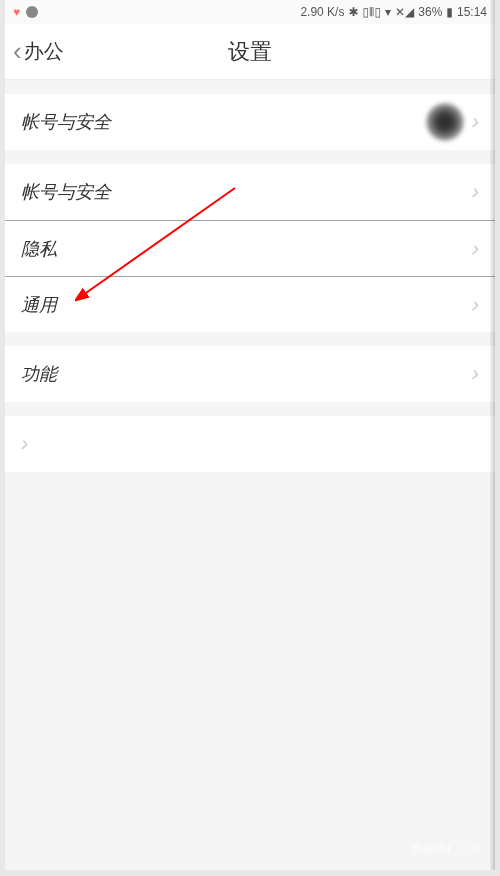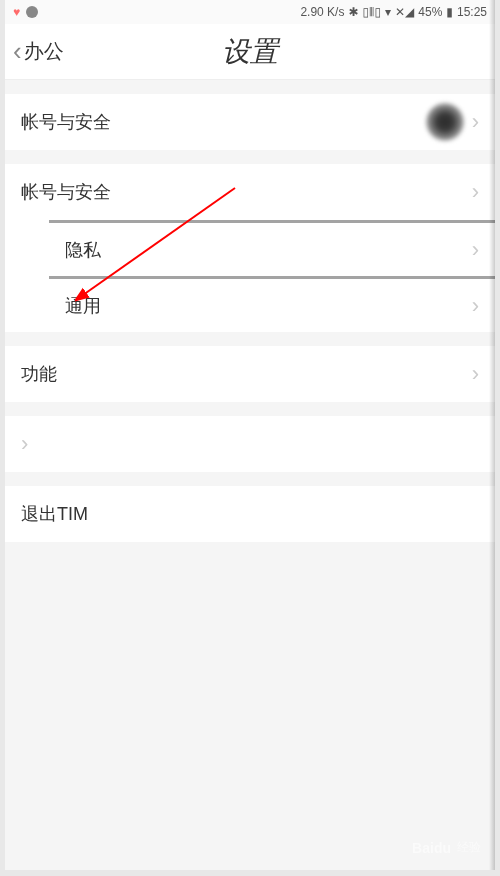--- a/index.html
+++ b/index.html
@@ -6,25 +6,25 @@
     body { font-family: -apple-system, "Helvetica Neue", Arial, "PingFang SC", "Microsoft YaHei", sans-serif; background: #e8e8e8; width: 500px; height: 876px; position: relative; overflow: hidden; }
     .phone-screen { width: 490px; height: 870px; margin: 0 auto; background: #f5f5f5; position: relative; }
     .status-bar { height: 24px; background: #fafafa; display: flex; align-items: center; justify-content: space-between; padding: 0 8px; font-size: 12px; color: #555; }
     .status-left { display: flex; align-items: center; gap: 6px; }
     .status-right { display: flex; align-items: center; gap: 4px; }
     .heart-icon { color: #ff6b6b; font-size: 12px; }
     .circle-icon { width: 12px; height: 12px; border-radius: 50%; background: #888; display: inline-block; }
     .nav-header { height: 56px; background: #fff; display: flex; align-items: center; position: relative; border-bottom: 1px solid #eee; }
     .back-btn { display: flex; align-items: center; padding-left: 8px; font-size: 20px; color: #333; }
     .back-chevron { font-size: 26px; color: #888; margin-right: 2px; }
-    .nav-title { position: absolute; left: 50%; transform: translateX(-50%); font-size: 28px; color: #333; font-style: italic; }
+    .nav-title { position: absolute; left: 50%; transform: translateX(-50%); font-size: 22px; color: #333; }
     .list-group { margin-top: 14px; background: #fff; }
     .list-group:first-of-type { margin-top: 0; }
-    .list-item { height: 56px; display: flex; align-items: center; justify-content: space-between; padding: 0 16px; background: #fff; font-size: 18px; color: #333; }
-    .list-item + .list-item { border-top: 3px solid #a3a3a3; margin-left: 44px; }
+    .list-item { height: 56px; display: flex; align-items: center; justify-content: space-between; padding: 0 16px; background: #fff; font-size: 18px; color: #333; font-style: italic; }
+    .list-item + .list-item { border-top: 1px solid #a3a3a3; }
     .item-right { display: flex; align-items: center; gap: 8px; }
     .chevron { color: #ccc; font-size: 22px; }
     .avatar-blur { width: 38px; height: 38px; border-radius: 50%; background: radial-gradient(circle, #2a2a2a 0%, #3a3a3a 30%, #888 60%, rgba(200,200,200,0.2) 85%, transparent 100%); filter: blur(2px); }
     .arrow-annotation { position: absolute; top: 180px; left: 70px; pointer-events: none; }
     .watermark { position: absolute; right: 14px; bottom: 14px; color: rgba(255,255,255,0.55); font-size: 12px; display: flex; align-items: center; gap: 6px; pointer-events: none; }
     .watermark .logo { font-weight: bold; font-size: 14px; }
     .edge-shadow { position: absolute; right: 0; top: 0; width: 6px; height: 100%; background: linear-gradient(to left, rgba(0,0,0,0.2), transparent); }
   </style>
 </head>
 <body>
@@ -35,23 +35,23 @@
     <div class="status-left">
       <span class="heart-icon">♥</span>
       <span class="circle-icon"></span>
     </div>
     <div class="status-right">
       <span>2.90 K/s</span>
       <span>✱</span>
       <span>▯⦀▯</span>
       <span>▾</span>
       <span>✕◢</span>
-      <span>45%</span>
+      <span>36%</span>
       <span>▮</span>
-      <span>15:25</span>
+      <span>15:14</span>
     </div>
   </div>
 
   <div class="nav-header">
     <div class="back-btn">
       <span class="back-chevron">‹</span>
       <span>办公</span>
     </div>
     <div class="nav-title">设置</div>
   </div>
@@ -87,25 +87,20 @@
       <span class="chevron">›</span>
     </div>
   </div>
 
   <div class="list-group">
     <div class="list-item">
       <span class="chevron">›</span>
     </div>
   </div>
 
-  <div class="list-group">
-    <div class="list-item">
-      <span>退出TIM</span>
-    </div>
-  </div>
 
   <svg class="arrow-annotation" width="180" height="130">
     <defs>
         <marker id="ah" markerWidth="10" markerHeight="10" refX="2" refY="3" orient="auto">
           <path d="M0,0 L0,6 L8,3 z" fill="#ff0000"></path>
         </marker>
       </defs>
     <line x1="160" y1="8" x2="8" y2="115" stroke="#ff0000" stroke-width="2" marker-end="url(#ah)"></line>
   </svg>
 

